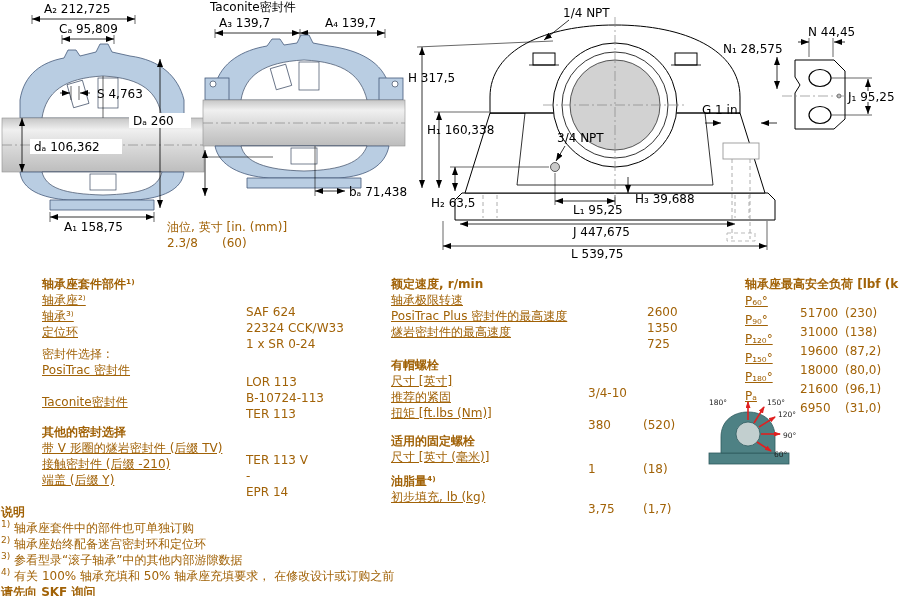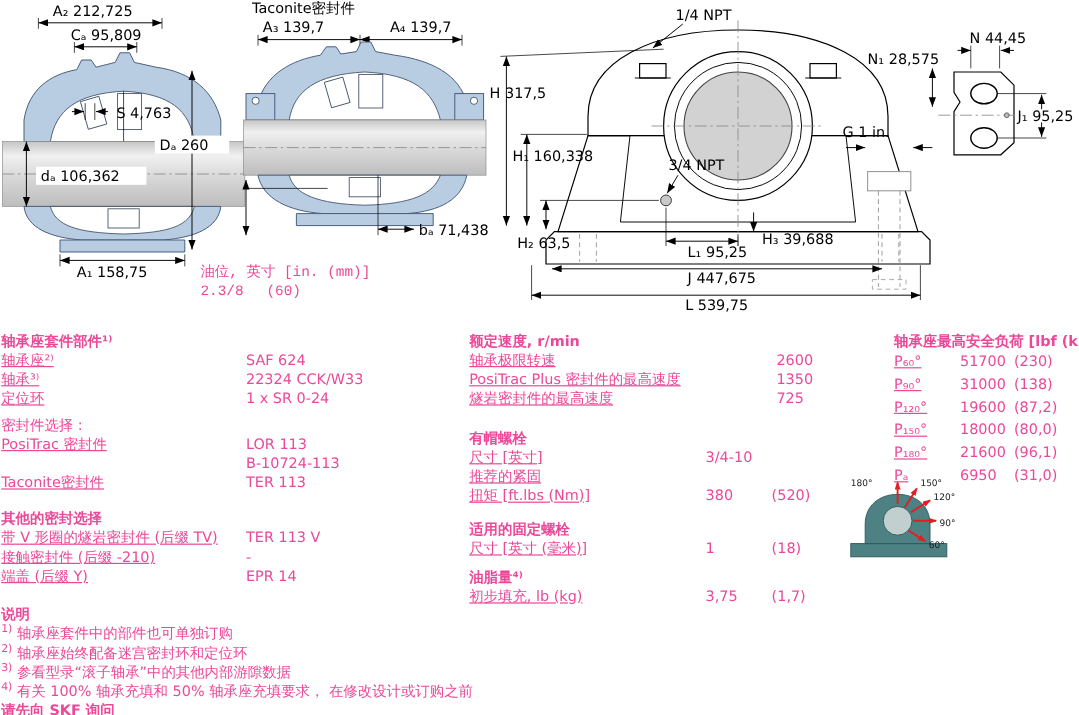--- a/index.html
+++ b/index.html
@@ -1,38 +1,38 @@
 <!DOCTYPE html>
 <html><head>
 <meta charset="utf-8">
 <style>
   html,body{margin:0;padding:0;background:#fff;}
   #page{position:relative;width:899px;height:596px;background:#fff;overflow:hidden;
-        font-family:"DejaVu Sans","Liberation Sans",sans-serif;font-size:12px;color:#ec4899;}
+        font-family:"DejaVu Sans","Liberation Sans",sans-serif;font-size:12px;color:#a16207;}
   svg{position:absolute;overflow:visible;}
   .dim{font-family:"DejaVu Sans","Liberation Sans",sans-serif;font-size:12px;fill:#000;}
   .dim-s{font-family:"DejaVu Sans","Liberation Sans",sans-serif;font-size:7.5px;fill:#222;}
   .dl{stroke:#000;stroke-width:0.8;fill:none;}
   .ext{stroke:#000;stroke-width:0.6;fill:none;}
   .cl{stroke:#888;stroke-width:0.7;fill:none;stroke-dasharray:10 3 2 3;}
   .hid{stroke:#999;stroke-width:0.8;fill:none;stroke-dasharray:4 3;}
   .blue{fill:#b9cde2;stroke:#44597a;stroke-width:0.8;}
   .wht{fill:#fff;stroke:#3c4a63;stroke-width:0.7;}
   .blk{fill:#fff;stroke:#000;stroke-width:1;}
   .tcol{position:absolute;white-space:nowrap;}
   .th{font-weight:bold;height:16px;line-height:16px;}
   .trow{position:relative;height:16px;line-height:16px;}
   .trow19{position:relative;height:19px;line-height:19px;}
   .tl{position:absolute;left:0;top:0;text-decoration:underline;}
-  .tv{position:absolute;top:0;}
+  .tv{position:absolute;top:12px;}
   .gap6{height:6px;} .gap14{height:14px;} .gap17{height:17px;} .gap12{height:12px;} .gap8{height:8px;}
   .fn{position:absolute;left:1px;top:504px;width:720px;line-height:16px;}
   .fn .b{font-weight:bold;}
   sup{font-size:9px;line-height:0;}
-  .oil{position:absolute;left:150px;top:219px;line-height:16px;white-space:nowrap;font-family:Liberation Mono, monospace;}
+  .oil{position:absolute;left:150px;top:219px;line-height:16px;white-space:nowrap;}
   .oil .v1{position:absolute;left:17px;top:16px;}
   .oil .v2{position:absolute;left:72px;top:16px;}
   .oil .l1{padding-left:17px;}
 </style>
 </head>
 <body>
 
 <div id="page">
 
   <svg style="left:2px;top:2px;" width="202" height="232" viewBox="0 0 202 232">
@@ -242,21 +242,21 @@
     <line class="cl" x1="0" y1="71" x2="70" y2="71"></line>
     <circle cx="57" cy="71" r="2" fill="#bbb" stroke="#555" stroke-width="0.7"></circle>
 
     <line class="ext" x1="49" y1="53" x2="90" y2="53"></line>
       <line class="ext" x1="49" y1="90" x2="90" y2="90"></line>
     <line class="dl" x1="86" y1="66" x2="86" y2="54" marker-end="url(#m4)"></line>
     <line class="dl" x1="86" y1="77" x2="86" y2="89" marker-end="url(#m4)"></line>
     <text class="dim" x="66" y="76">J₁ 95,25</text>
   </svg>
 
-  <div class="tcol" style="left:1px;top:276px;width:390px;">
+  <div class="tcol" style="left:1px;top:276px;width:390px;padding-left:41px;">
     <div class="th">轴承座套件部件¹⁾</div>
     <div class="trow">
         <span class="tl">轴承座²⁾</span>
         <span class="tv" style="left:204px">SAF 624</span>
       </div>
     <div class="trow">
         <span class="tl">轴承³⁾</span>
         <span class="tv" style="left:204px">22324 CCK/W33</span>
       </div>
     <div class="trow">

